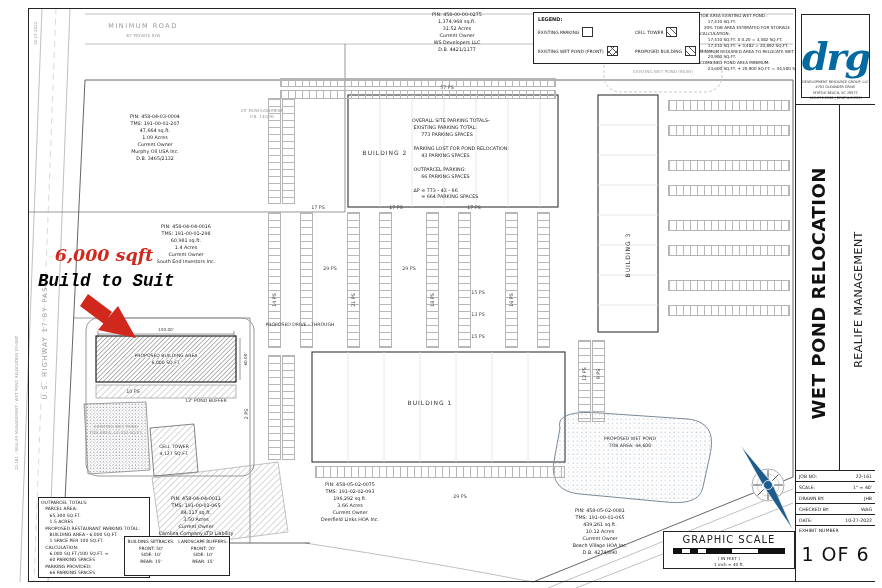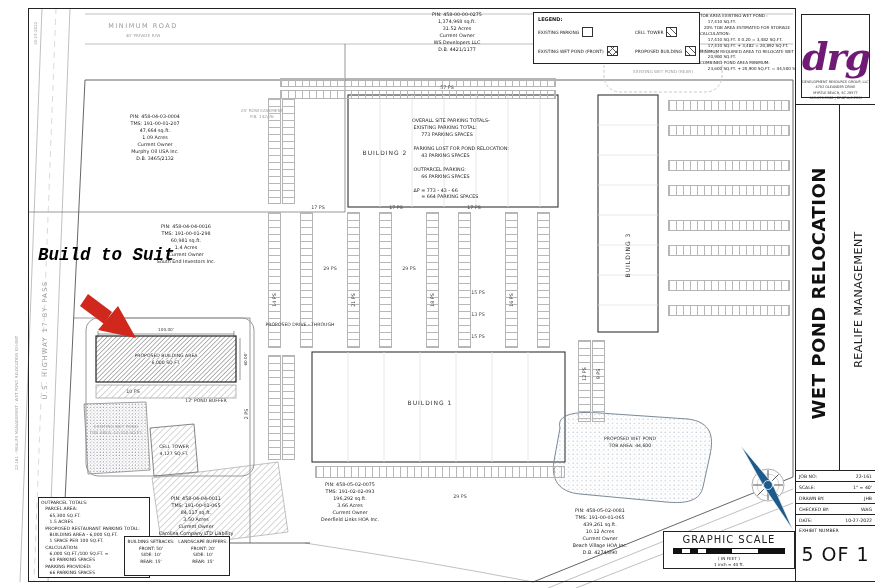--- a/index.html
+++ b/index.html
@@ -365,20 +365,21 @@
       <div class="ln">PIN: 458-05-02-0081</div>
       <div class="ln">TMS: 191-00-01-065</div>
       <div class="ln">439,261 sq.ft.</div>
       <div class="ln">10.12 Acres</div>
       <div class="ln">Current Owner</div>
       <div class="ln">Beach Village HOA Inc.</div>
       <div class="ln">D.B. 4274/890</div>
     </div>
 
   <div class="red-note" id="red-note" style="left:38px;top:242px;width:132px">
+      <div class="ln" style="color: rgb(208, 40, 28);">6,000 sqft</div>
       <div class="ln" style="color: #000000; font-family: Liberation Mono, monospace;">Build to Suit</div>
     </div>
 
   <div class="box outparcel" style="left:38px;top:497px;width:112px;height:81px">
       <div class="ln">OUTPARCEL TOTALS:</div>
       <div class="ln">   PARCEL AREA:</div>
       <div class="ln">      65,300 SQ.FT.</div>
       <div class="ln">      1.5 ACRES</div>
       <div class="ln">   PROPOSED RESTAURANT PARKING TOTAL:</div>
       <div class="ln">      BUILDING AREA - 6,000 SQ.FT.</div>
@@ -418,21 +419,21 @@
     </div>
     <div class="sc-note">( IN FEET )</div>
     <div class="sc-note">1 inch = 40 ft.</div>
   </div>
 
   <div class="edge-note" style="left:14px;top:470px">22-161 - REALIFE MANAGEMENT - WET POND RELOCATION EXHIBIT</div>
   <div class="edge-note" style="left:33px;top:45px">10-27-2022</div>
 
   <div class="tblock">
     <div class="logo-box">
-      <div class="drg" id="drg-logo" style="color: #701a75; margin-top: 23px;">drg</div>
+      <div class="drg" id="drg-logo" style="color: #0369a1; margin-top: 23px;">drg</div>
       <div class="firm">
           <div class="ln">DEVELOPMENT RESOURCE GROUP, LLC</div>
           <div class="ln">4703 OLEANDER DRIVE</div>
           <div class="ln">MYRTLE BEACH, SC 29577</div>
           <div class="ln">843-839-3500 | DRGPLLC.COM</div>
         </div>
     </div>
     <div class="tb-sep"></div>
     <div class="tb-div"></div>
     <div class="vtext proj-title">WET POND RELOCATION</div>
@@ -452,17 +453,17 @@
       </div>
       <div class="trow">
         <span>CHECKED BY:</span>
         <span class="tval">WAG</span>
       </div>
       <div class="trow">
         <span>DATE:</span>
         <span class="tval">10-27-2022</span>
       </div>
       <div class="exhibit">EXHIBIT NUMBER</div>
-      <div class="sheetno">5 OF 1</div>
+      <div class="sheetno">1 OF 6</div>
     </div>
   </div>
 
 </div>
 
 </body></html>

